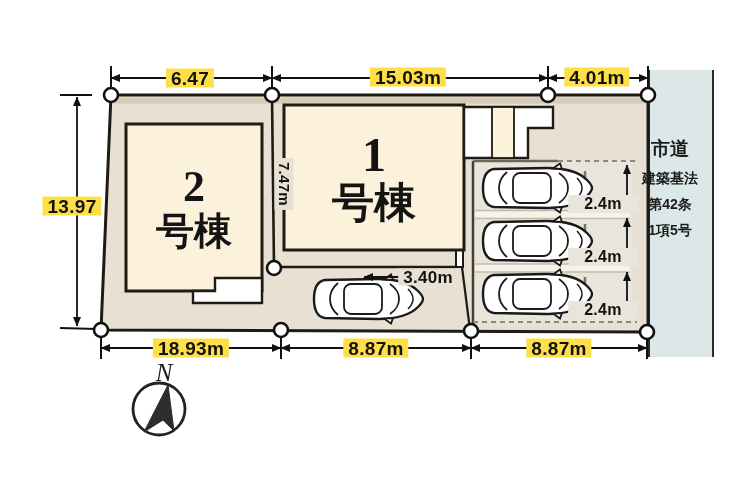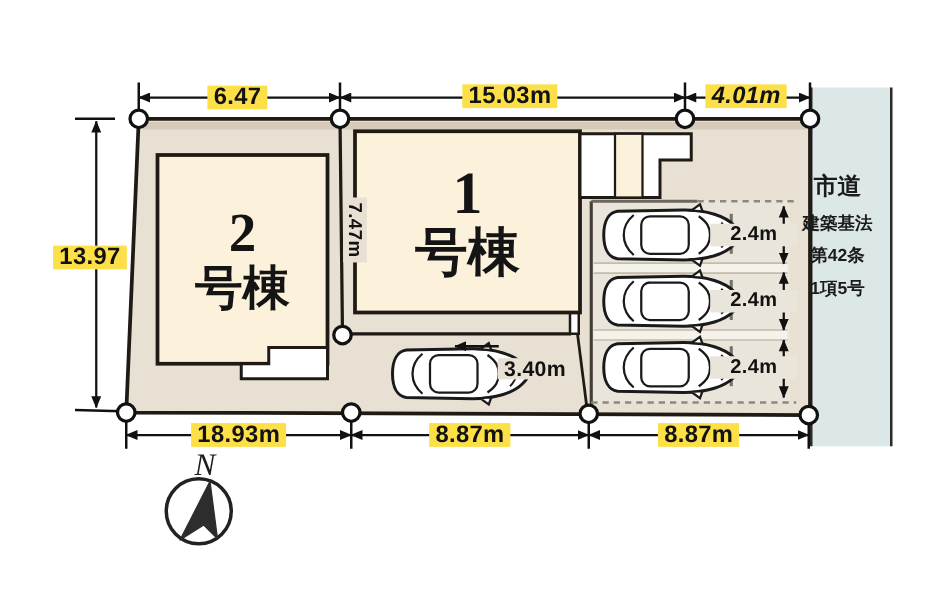--- a/index.html
+++ b/index.html
@@ -5,21 +5,21 @@
   :root{
     --lot:#e8e0d3; --bldg:#fcf2dc; --road:#dce8e7; --parking:#eae5da; --ink:#1f1a13;
   }
   html,body{margin:0;padding:0;background:#fff;}
   .canvas{position:relative;width:740px;height:493px;background:#fff;overflow:hidden;
           font-family:"Liberation Sans",sans-serif;}
   .canvas svg{position:absolute;left:0;top:0;}
   .dim{position:absolute;transform:translate(-50%,-50%);font-size:19px;font-weight:600;
        color:#121212;background:#fde047;padding:0 5px;line-height:1;letter-spacing:.3px;white-space:nowrap;}
   .dim.lotbg{background:var(--lot);}
-  .dim.parkbg{background:var(--parking);font-size:16px;padding:1px 16px;}
+  .dim.parkbg{background:var(--parking);font-size:16px;padding:1px 16px;margin-top:16px;}
   .dim.rot{transform:translate(-50%,-50%) rotate(90deg);font-size:15px;background:var(--lot);padding:2px 4px;}
   .dim.small{font-size:17px;}
   .bl{position:absolute;display:flex;flex-direction:column;align-items:center;justify-content:center;
       font-family:"Liberation Serif",serif;font-weight:700;color:#141414;line-height:1.06;}
   .bl .num1{font-size:48px;} .bl .suf1{font-size:42px;}
   .bl .num2{font-size:44px;} .bl .suf2{font-size:38px;}
   .road-note{position:absolute;left:648px;top:136px;width:44px;display:flex;flex-direction:column;
              align-items:center;gap:8px;color:#1b1b1b;font-weight:700;text-align:right;}
   .road-note .r-big{font-size:19px;}
   .road-note .r-sm{font-size:14px;white-space:nowrap;}
@@ -145,27 +145,27 @@
     </g>
 
     <g>
       <circle cx="159" cy="409" r="26" fill="#fff" stroke="#222" stroke-width="2.8"></circle>
       <path d="M168,385 L144,432 L163,420 L174,431 Z" fill="#2d2d2d" stroke="#2d2d2d" stroke-width="1" stroke-linejoin="round"></path>
     </g>
   </svg>
 
   <div class="dim" style="left:190px;top:78px;">6.47</div>
   <div class="dim" style="left:408px;top:77px;">15.03m</div>
-  <div class="dim" style="left:597px;top:77px;font-style:italic;">4.01m</div>
+  <div class="dim" style="left:597px;top:77px;">4.01m</div>
   <div class="dim" style="left:72px;top:206px;">13.97</div>
   <div class="dim" style="left:191px;top:348px;">18.93m</div>
   <div class="dim" style="left:376px;top:348px;">8.87m</div>
   <div class="dim" style="left:559px;top:348px;">8.87m</div>
   <div class="dim rot" style="left:284px;top:184px;">7.47m</div>
-  <div class="dim small lotbg" style="left:428px;top:277px;margin-top:18px;">3.40m</div>
+  <div class="dim small lotbg" style="left:428px;top:277px;">3.40m</div>
   <div class="dim parkbg" style="left:603px;top:188px;">2.4m</div>
   <div class="dim parkbg" style="left:603px;top:241px;">2.4m</div>
   <div class="dim parkbg" style="left:603px;top:294px;">2.4m</div>
 
   <div class="bl" style="left:284px;top:105px;width:180px;height:145px;">
     <span class="num1">1</span>
     <span class="suf1">号棟</span>
   </div>
   <div class="bl" style="left:126px;top:124px;width:136px;height:167px;">
     <span class="num2">2</span>

